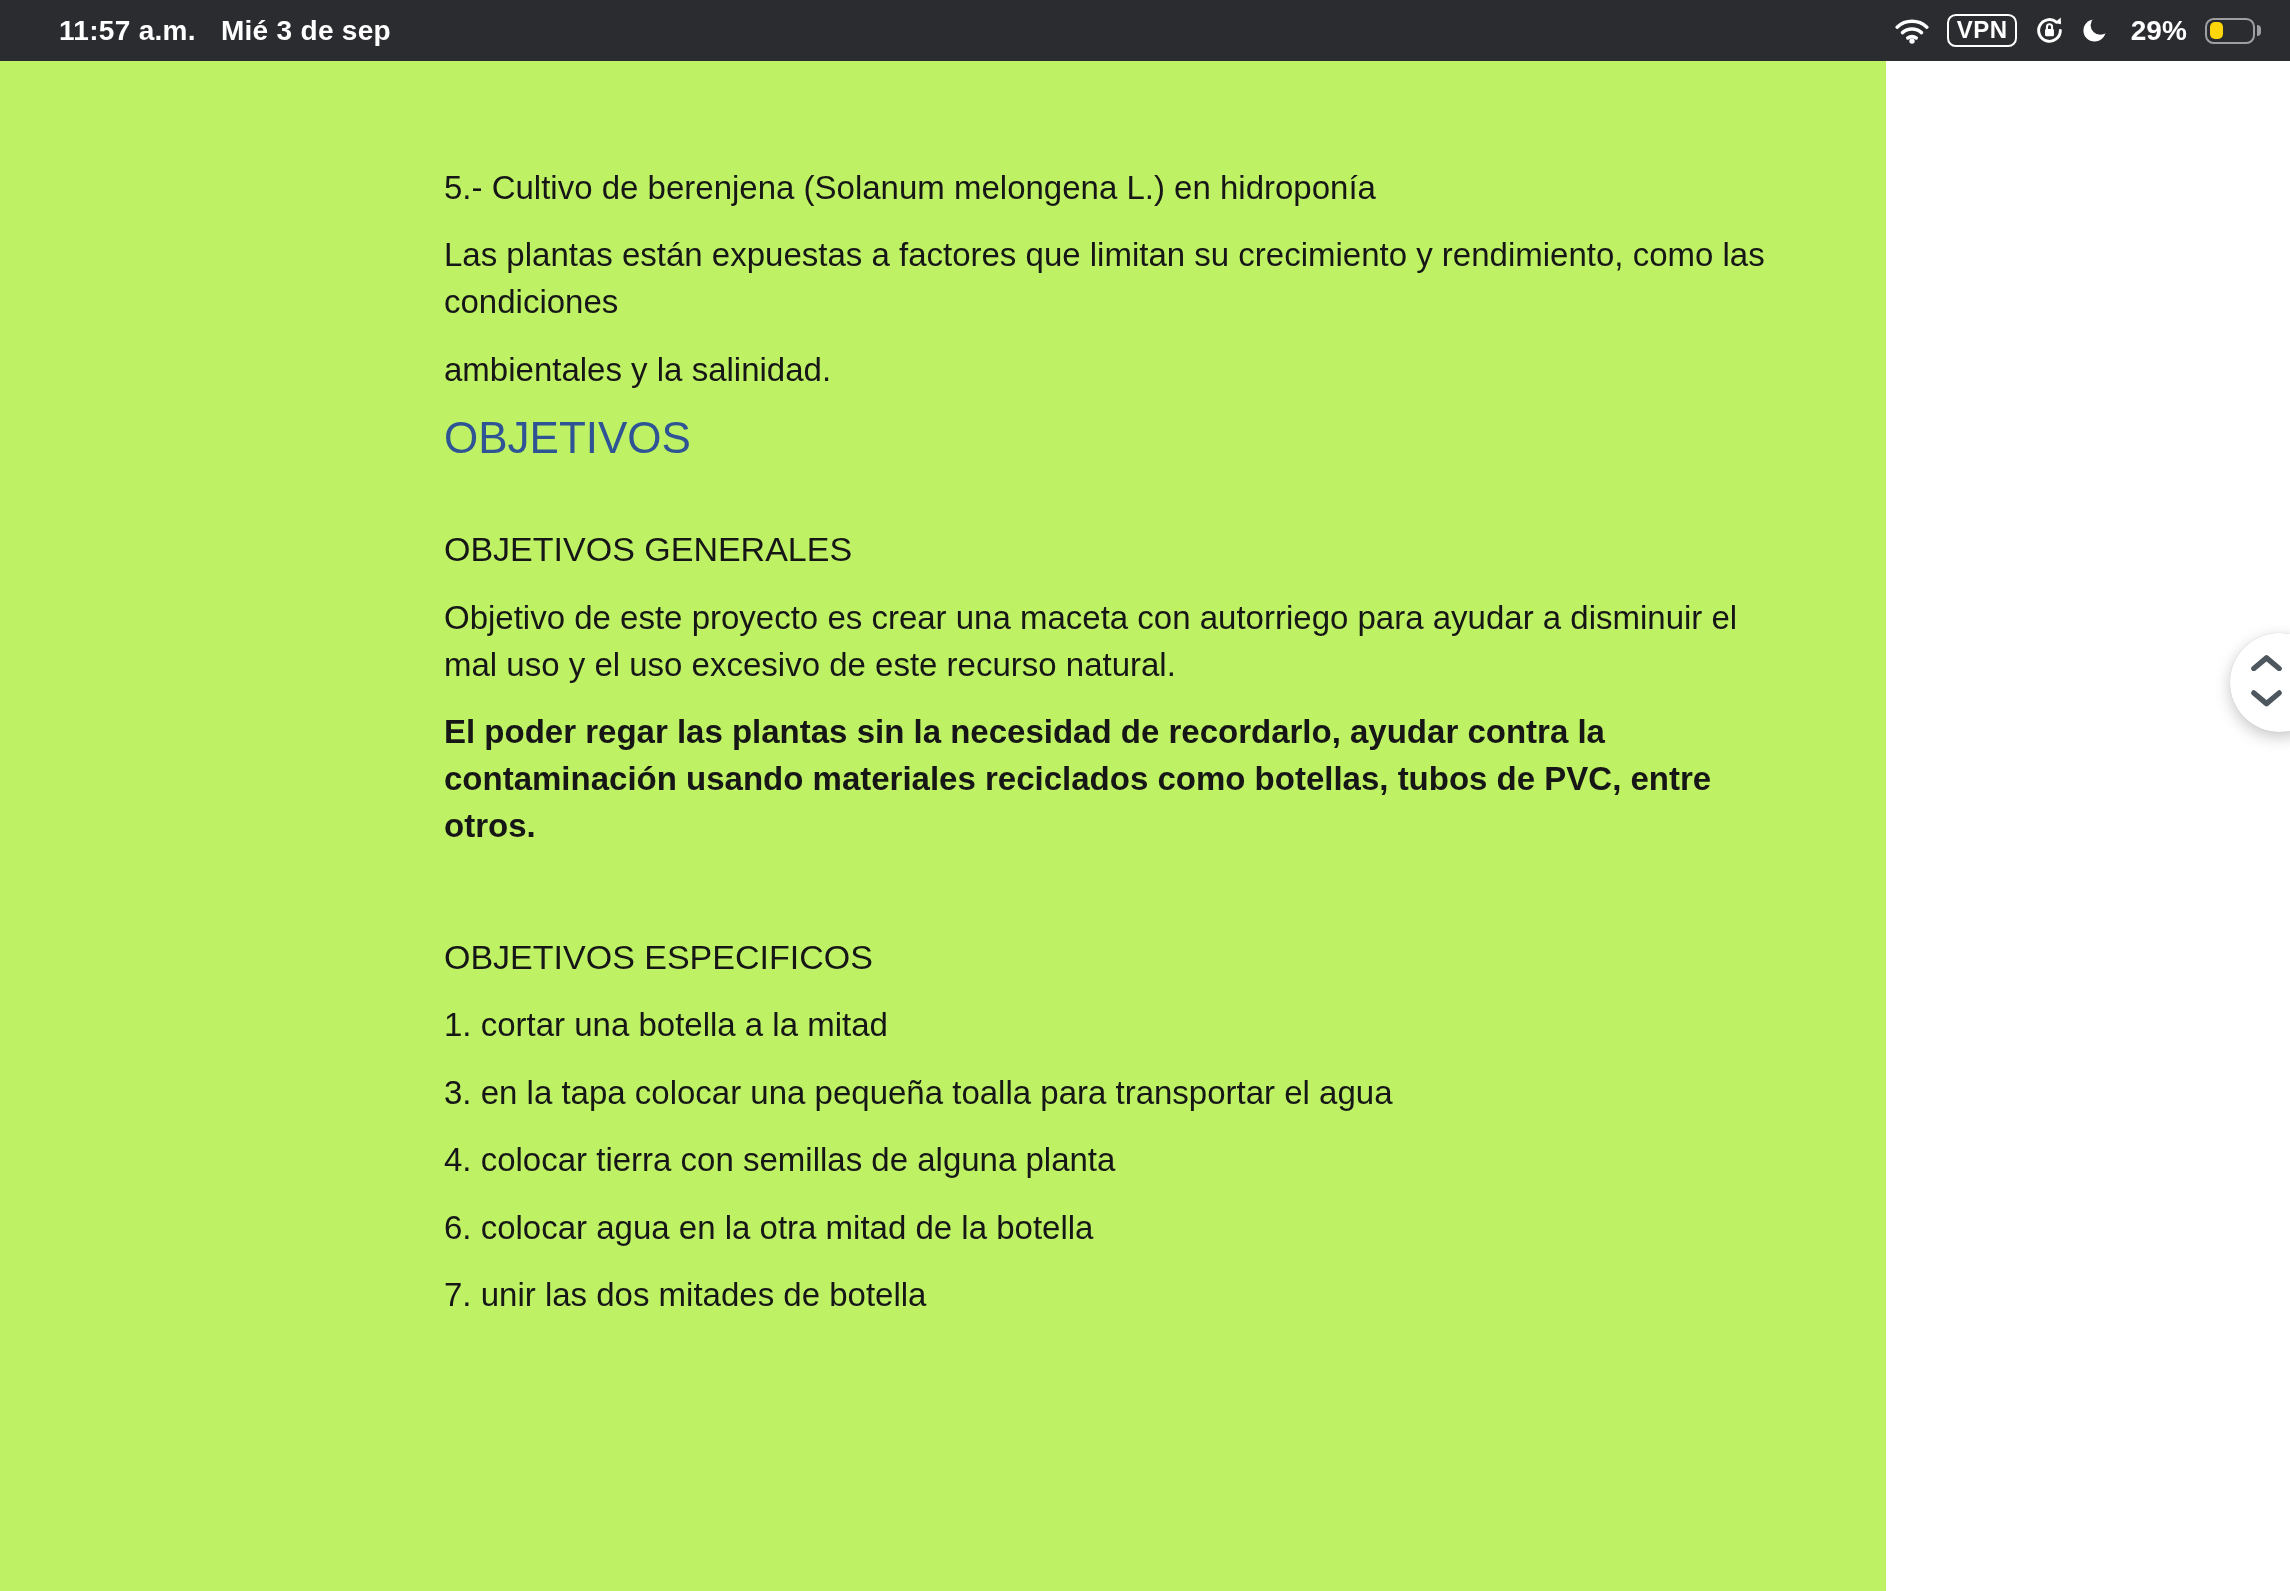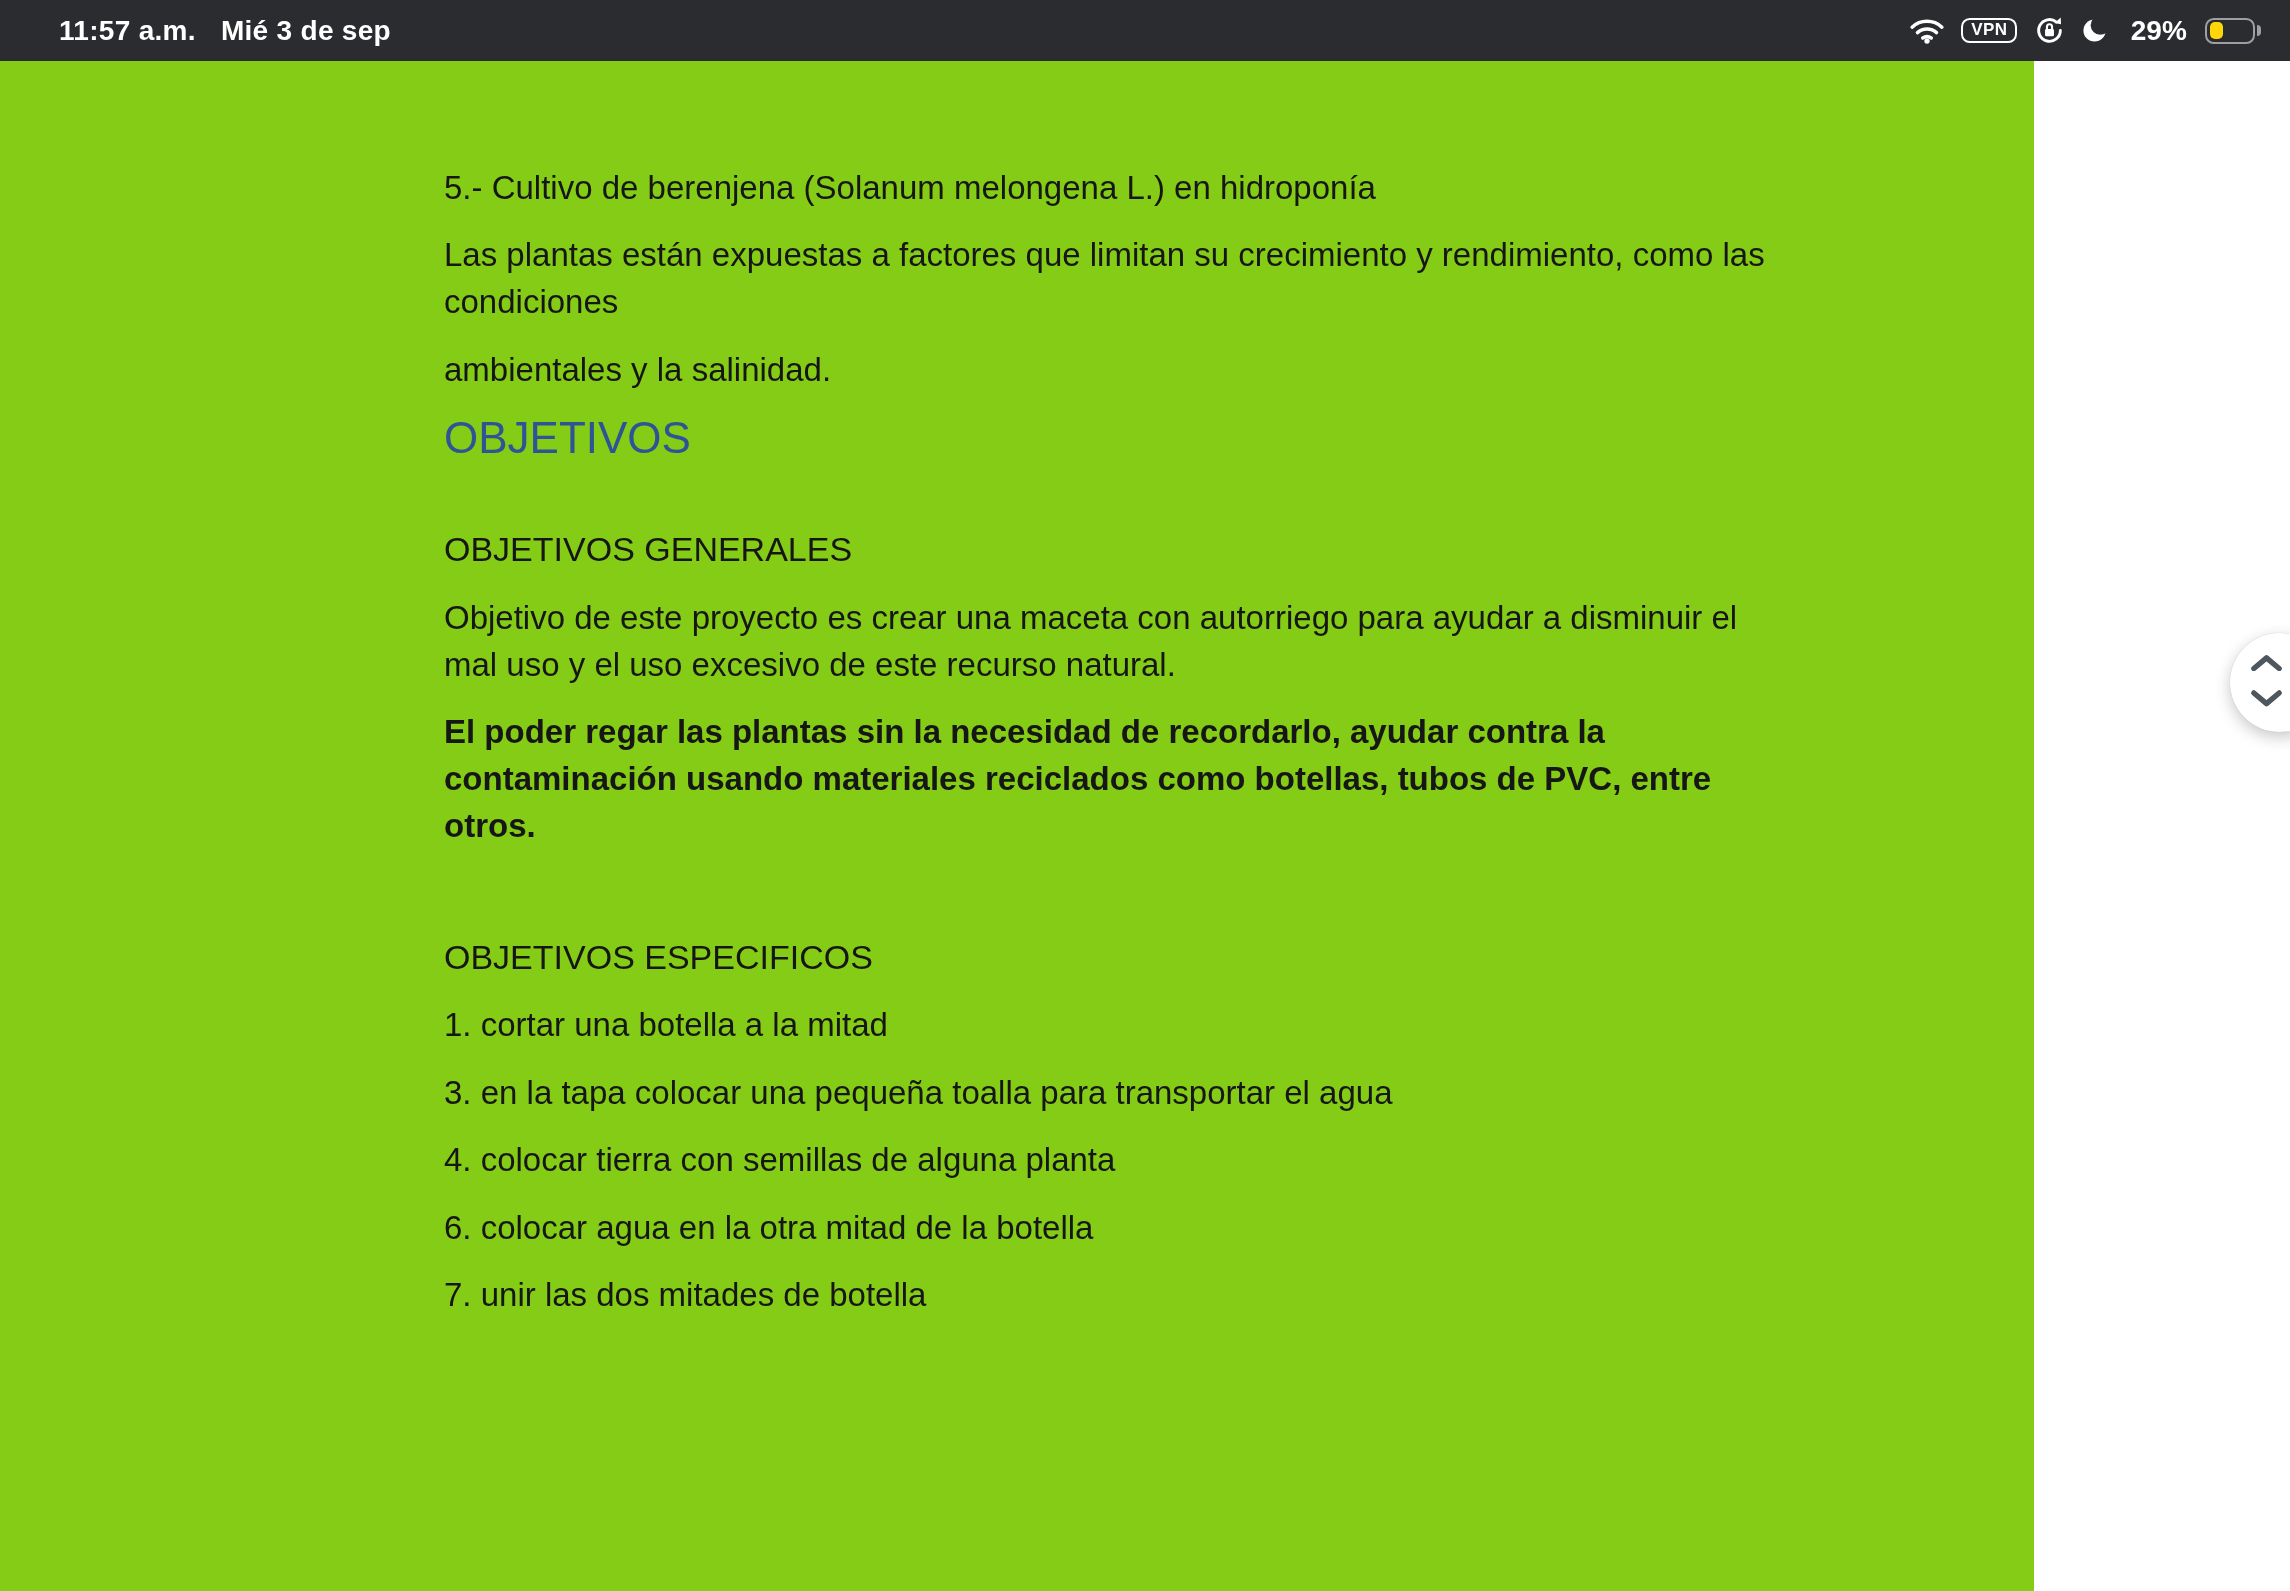--- a/index.html
+++ b/index.html
@@ -20,21 +20,21 @@
     display: flex; align-items: center; justify-content: space-between;
     padding: 0 29px 0 35px;
   }
   .sb-left { display: flex; align-items: baseline; gap: 25px; margin-left: 24px; }
   .sb-time { font-size: 28px; font-weight: 700; letter-spacing: 0.3px; }
   .sb-date { font-size: 28px; font-weight: 700; letter-spacing: 0.3px; }
   .sb-right { display: flex; align-items: center; gap: 16.5px; }
   .sb-icon { display: inline-flex; align-items: center; }
   .vpn-badge {
     border: 2.9px solid #ffffff; border-radius: 8.7px;
-    font-size: 17px; font-weight: 700; letter-spacing: 0.5px;
+    font-size: 24px; font-weight: 700; letter-spacing: 0.5px;
     padding: 1px 7.8px 1.9px 7.8px; line-height: 1.1; text-align: right;
   }
   .sb-percent { font-size: 28px; font-weight: 600; margin-left: 3.9px; }
   .battery-wrap { display: flex; align-items: center; margin-left: 1.9px; }
   .battery-body {
     width: 50px; height: 26px;
     border: 2.4px solid rgba(255,255,255,0.55);
     border-radius: 8.7px;
     position: relative;
   }
@@ -47,22 +47,22 @@
   .battery-nub {
     width: 3.9px; height: 10.7px;
     background: rgba(255,255,255,0.55);
     border-radius: 0 3.9px 3.9px 0;
     margin-left: 1.9px;
   }
 
   
   .doc-area {
     position: absolute; top: 61px; left: 0;
-    width: 2034px; height: 1530px;
-    background: #84cc16;
+    width: 1886px; height: 1530px;
+    background: #bef264;
   }
   .doc-content {
     padding: 103px 0 0 444px;
     width: 1766px; 
   }
   .doc-content > p { width: 1322px; }
   p.body, p.list-item {
     font-size: 33px; line-height: 47px;
     color: #161616;
     margin-bottom: 20.4px;

